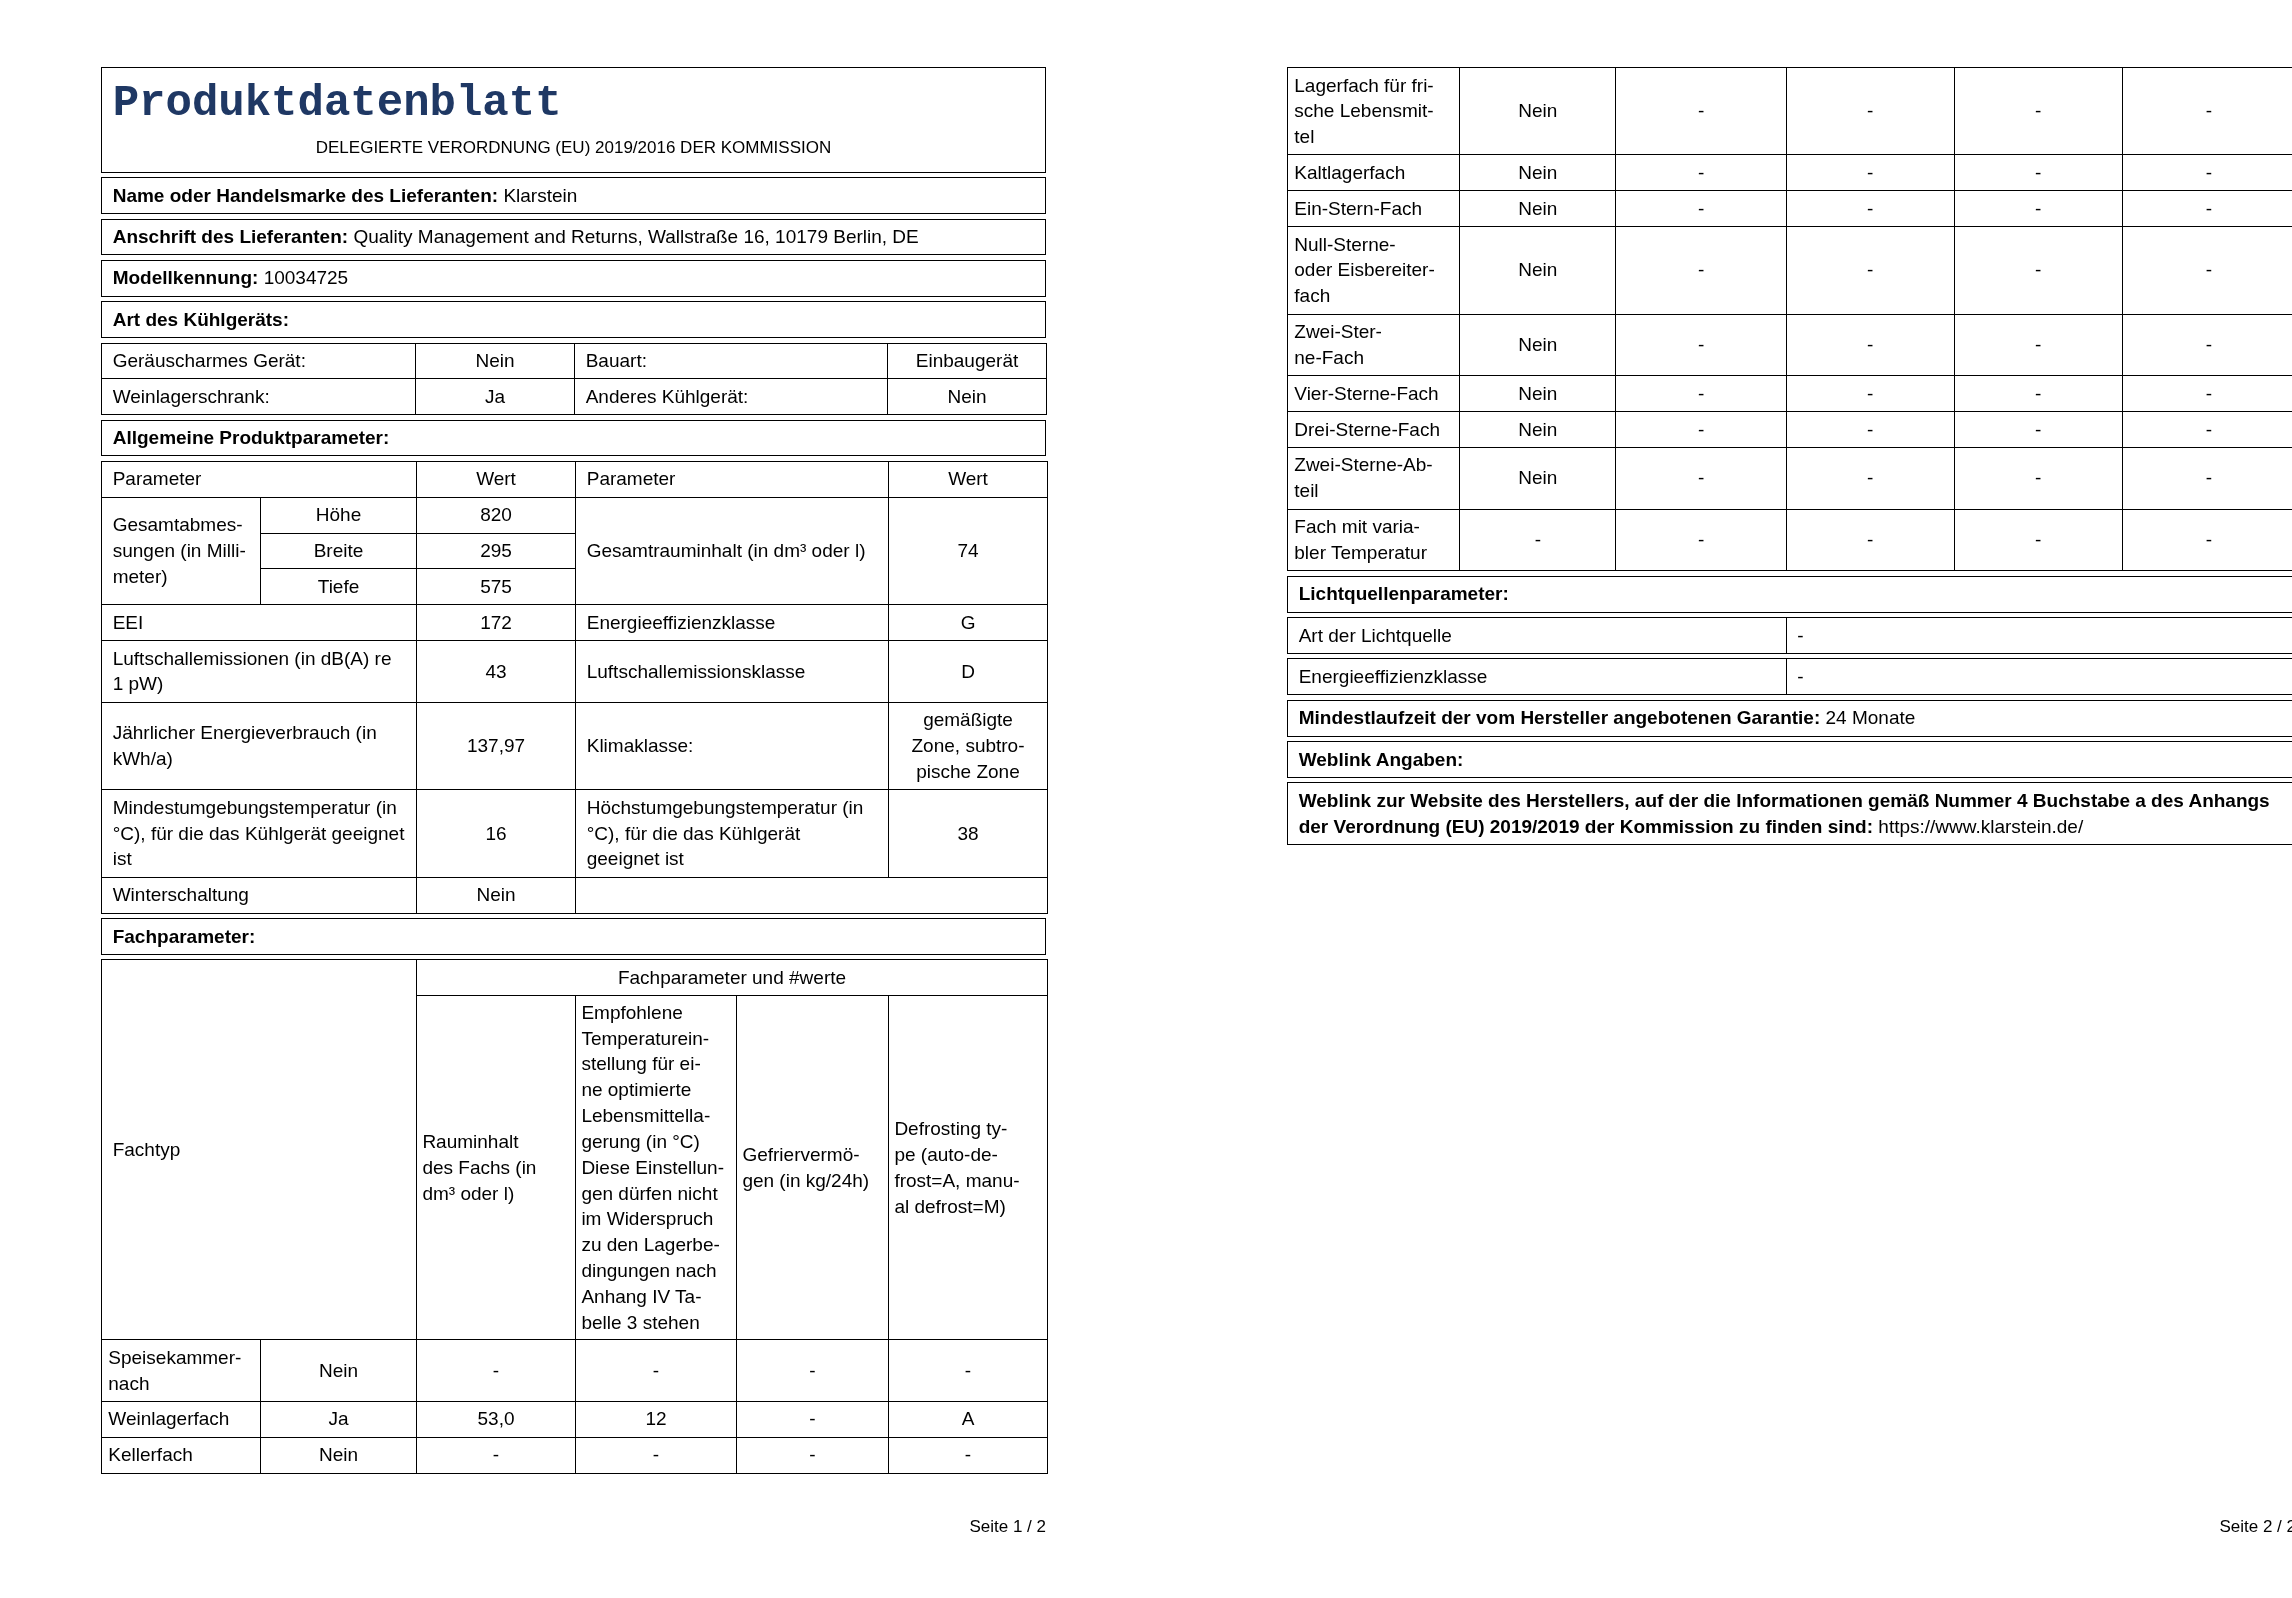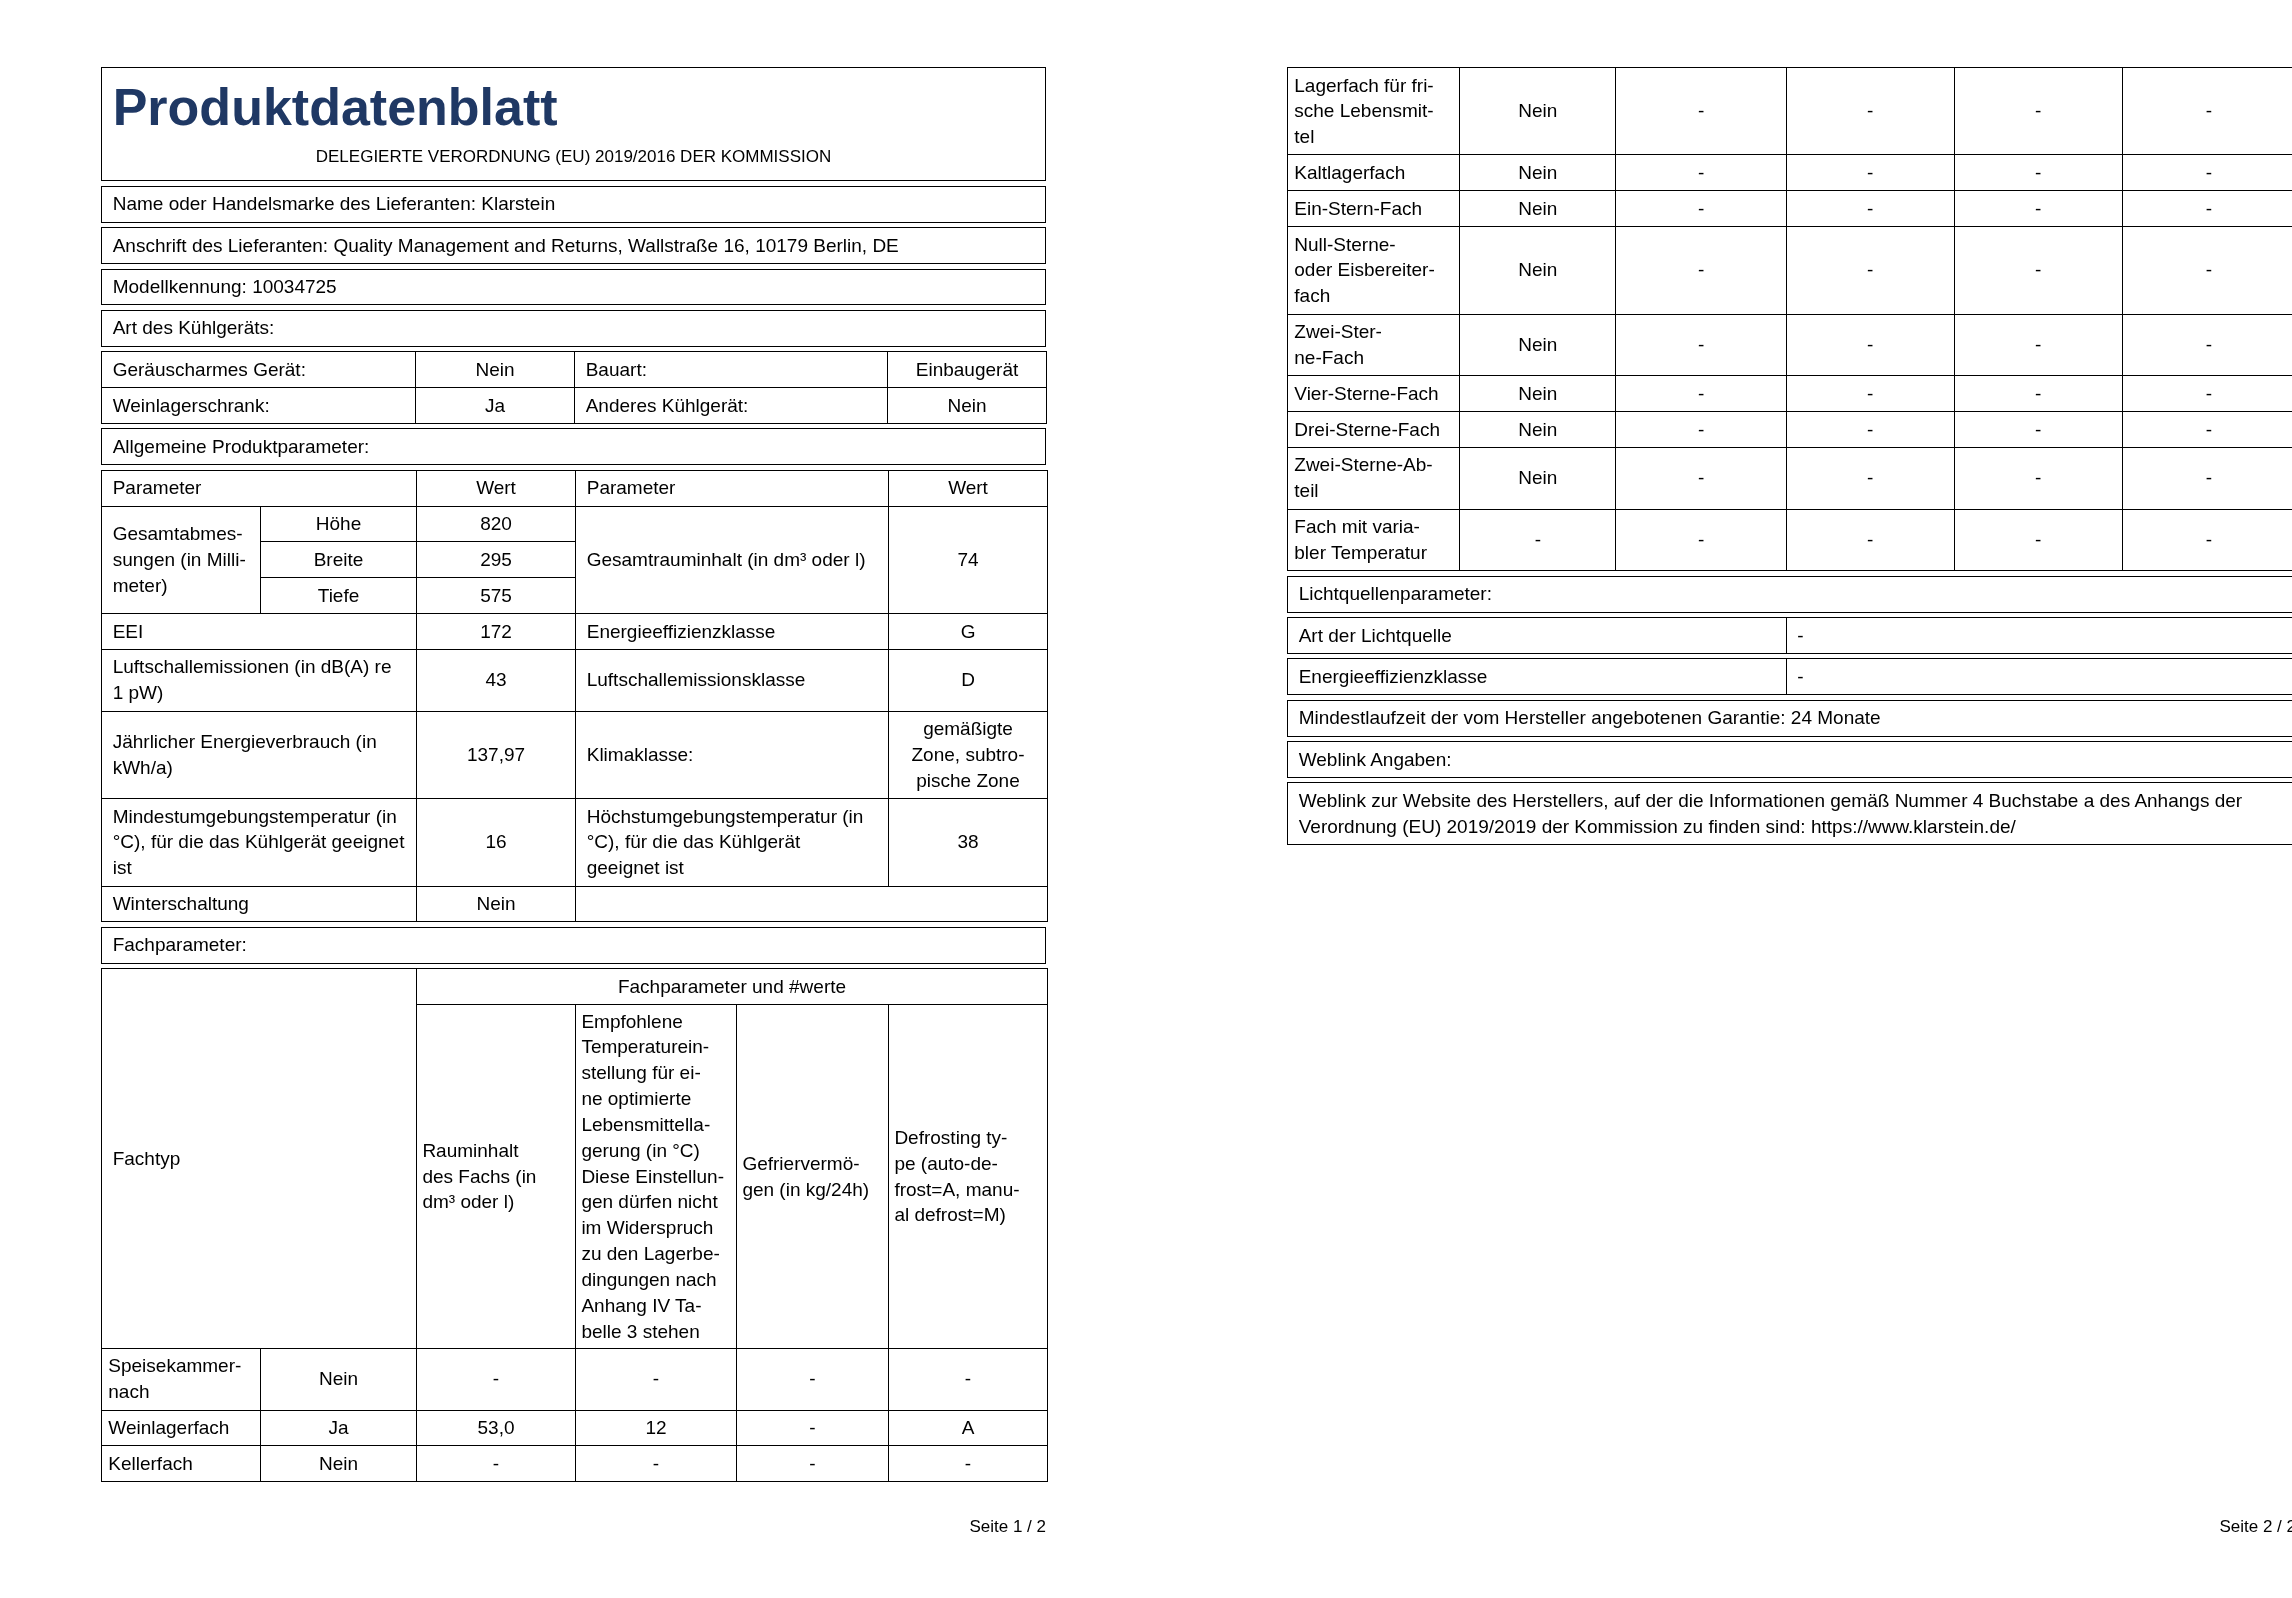--- a/index.html
+++ b/index.html
@@ -8,24 +8,24 @@
     font-family:"Liberation Sans",sans-serif;font-size:19px;line-height:1.36;color:#000;
     overflow:hidden;
   }
   .page{position:absolute;top:67px;}
   .page1{left:101px;width:945px;}
   .page2{left:1287px;width:1009px;}
   table{border-collapse:collapse;table-layout:fixed;width:100%;margin:0 0 4.5px 0;}
   td{border:1.8px solid #000;padding:4.5px 10.7px;vertical-align:middle;word-wrap:break-word;}
   .c{text-align:center;padding:4.5px 3.6px;}
   .pre{white-space:pre-line;}
-  .b{font-weight:normal;}
+  .b{font-weight:bold;}
   .hd{padding:3.6px 5.4px;}
   .namecell{padding:4.5px 6.3px;}
-  h1{font-size:52px;line-height:1.1;color:#1f3864;margin:0 0 9px 0;font-weight:bold;}
+  h1{font-size:44px;line-height:1.1;color:#1f3864;margin:0 0 9px 0;font-weight:bold;font-family:Liberation Mono, monospace;}
   .sub{font-size:17px;text-align:center;}
   .title-box td{padding:10.7px 10.7px 12.5px 10.7px;}
   .footer{position:absolute;top:1448px;right:0;font-size:17px;}
 </style>
 </head>
 <body>
 
 <div class="canvas">
 
   <div class="page page1">

